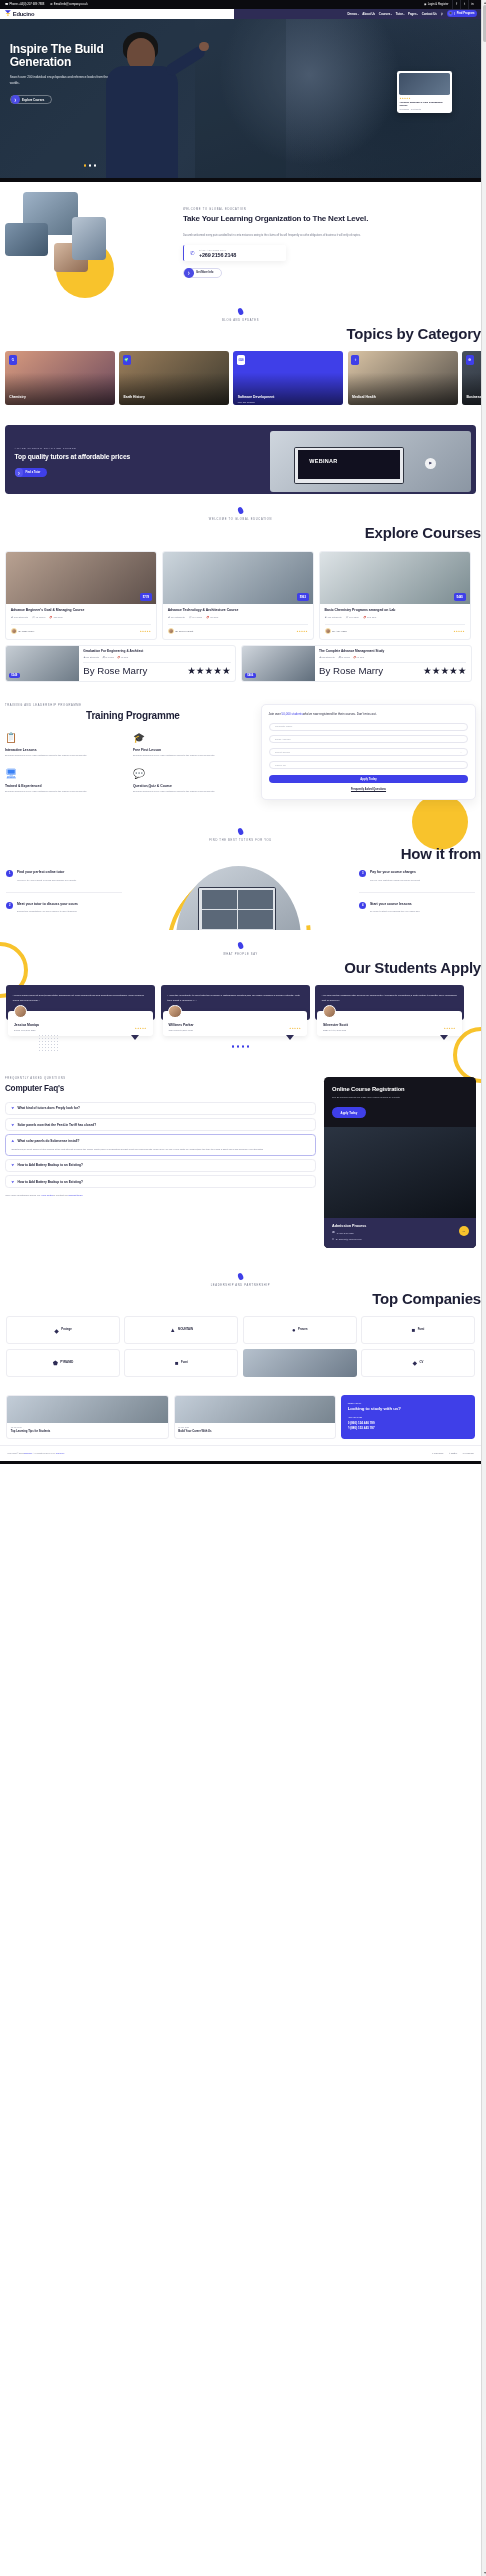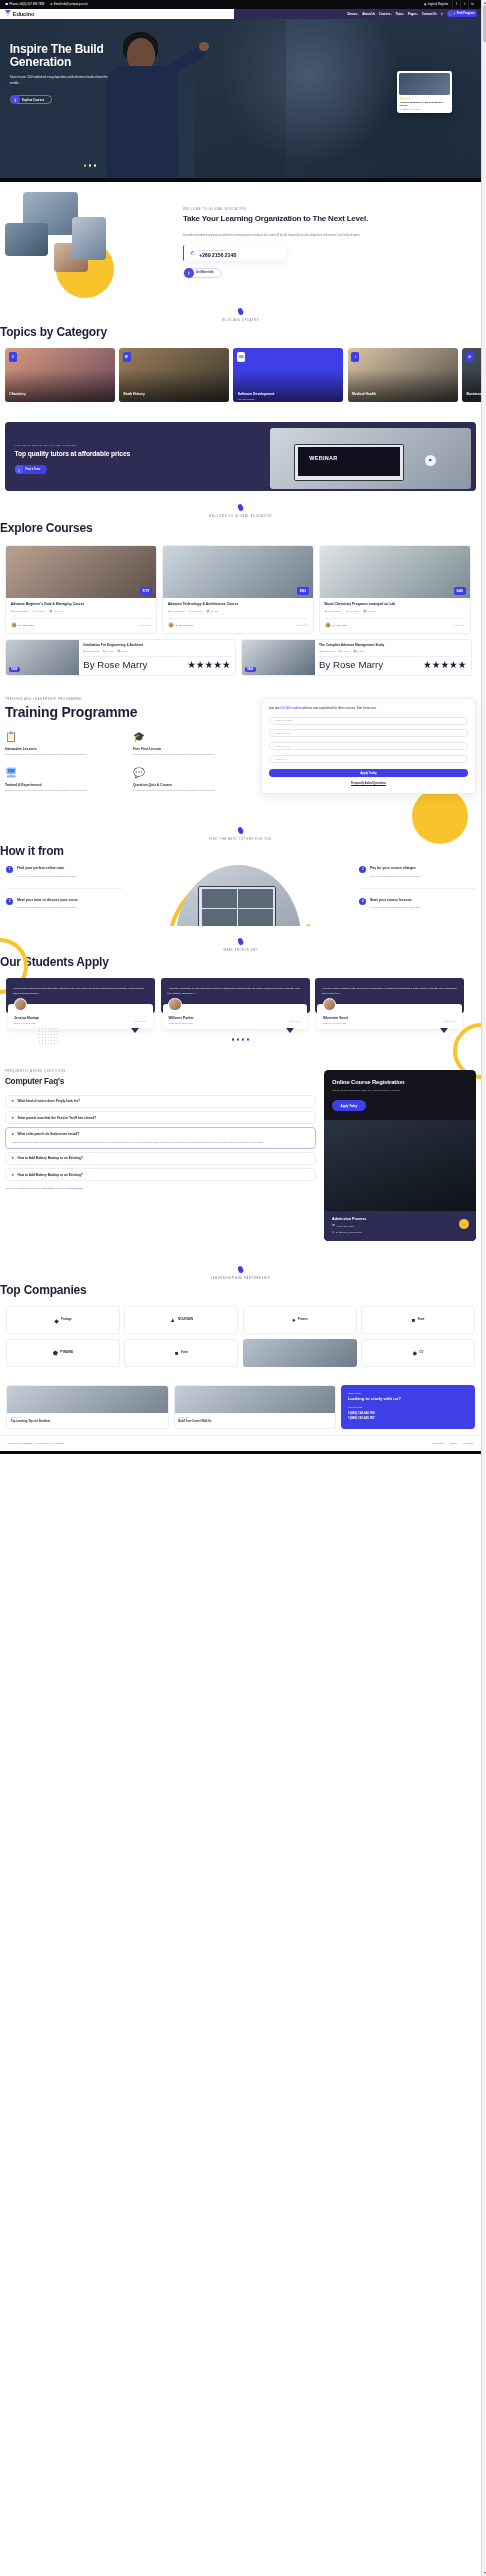--- a/index.html
+++ b/index.html
@@ -75,21 +75,21 @@
   .hero .card .m { font-size:1.9px; color:#8a8ea0; margin-top:1.2px; }
   .hero .dots { position:absolute; left:84px; bottom:11px; display:flex; gap:2.4px; }
   .hero .dots i { width:2.4px; height:2.4px; border-radius:50%; border:0.6px solid #fff; display:block; }
   .hero .dots i.on { background:#f0b429; border-color:#f0b429; }
   .hero-bottombar { height:4.3px; background:#0b0b0f; }
 
   
   .drop { width:4.9px; height:6.7px; margin:0 auto; background:#3f3fe8;
      border-radius:50% 50% 50% 50% / 60% 60% 40% 40%; transform:rotate(-20deg); }
   .eyebrow { text-align:center; font-size:2.6px; letter-spacing:0.7px; color:#6e7285; margin-top:4.3px; text-transform:uppercase; }
-  .sechead { text-align:left; font-size:12px; font-weight:bold; margin-top:3px; letter-spacing:-0.2px; }
+  .sechead { text-align:right; font-size:15px; font-weight:bold; margin-top:3px; letter-spacing:-0.2px; }
 
   
   .about { position:relative; padding:22px 0 18px; }
   .about .yellow { position:absolute; left:56px; top:58px; width:58px; height:58px; background:#f8c32c; border-radius:50%; }
   .ph { position:absolute; border-radius:3.7px; overflow:hidden; }
   .ph.a { left:23px; top:9.7px; width:55px; height:43px; background:linear-gradient(140deg,#9fb3c8,#5c7285); }
   .ph.b { left:4.9px; top:41px; width:43px; height:33px; background:linear-gradient(140deg,#7d94ab,#40566b); }
   .ph.c { left:54px; top:61px; width:34px; height:29px; background:linear-gradient(140deg,#d6b9a2,#8e6a52); }
   .ph.d { left:72px; top:35px; width:34px; height:43px; background:linear-gradient(140deg,#b9c6d4,#6b7f94); }
   .about-txt { margin-left:183px; width:201px; padding-top:3.7px; }
@@ -161,21 +161,21 @@
   .wcard h4 { font-size:3.2px; font-weight:bold; }
   .wcard .meta { display:flex; gap:3.7px; margin-top:2.4px; font-size:2.3px; color:#8a8ea0; }
   .wcard .hr { height:0.6px; background:#eceef3; margin:3px 0 2.4px; }
   .wcard .foot { display:flex; align-items:center; justify-content:space-between; }
 
   
   .training { padding:16px 4.9px 12px; display:flex; position:relative; }
   .training .yellow { position:absolute; right:13.4px; top:106px; width:56px; height:56px; background:#f8c32c; border-radius:50%; z-index:0; }
   .tr-left { width:256px; }
   .tr-left .eb { font-size:2.6px; letter-spacing:0.7px; color:#6e7285; text-transform:uppercase; }
-  .tr-left h2 { font-size:14px; font-weight:bold; margin-top:3.7px; letter-spacing:-0.2px; }
+  .tr-left h2 { font-size:10px; font-weight:bold; margin-top:3.7px; letter-spacing:-0.2px;text-align:center; }
   .feats { display:flex; flex-wrap:wrap; margin-top:10.3px; }
   .feat { width:50%; padding-right:9.7px; margin-bottom:9.7px; }
   .feat .ic { width:12.8px; height:12.8px; color:#3b82f6; font-size:9.7px; line-height:12.8px; }
   .feat h5 { font-size:3.4px; font-weight:bold; margin-top:3px; }
   .feat p { font-size:2.4px; line-height:1.9; color:#8a8ea0; margin-top:2.4px; }
   .tr-right { flex:1; position:relative; z-index:1; }
   .formcard { background:#fff; border:0.6px solid #ececf4; border-radius:4.9px; padding:7.3px 6.7px 8px; box-shadow:0 3.7px 11px rgba(0,0,0,.07); }
   .formcard .lead { font-size:3px; line-height:1.85; }
   .formcard .lead b { color:#3f3fe8; font-weight:normal; }
   .formcard .fld { margin-top:4.9px; height:8px; border:0.6px solid #e6e6ef; border-radius:4.3px; display:flex; align-items:center;

